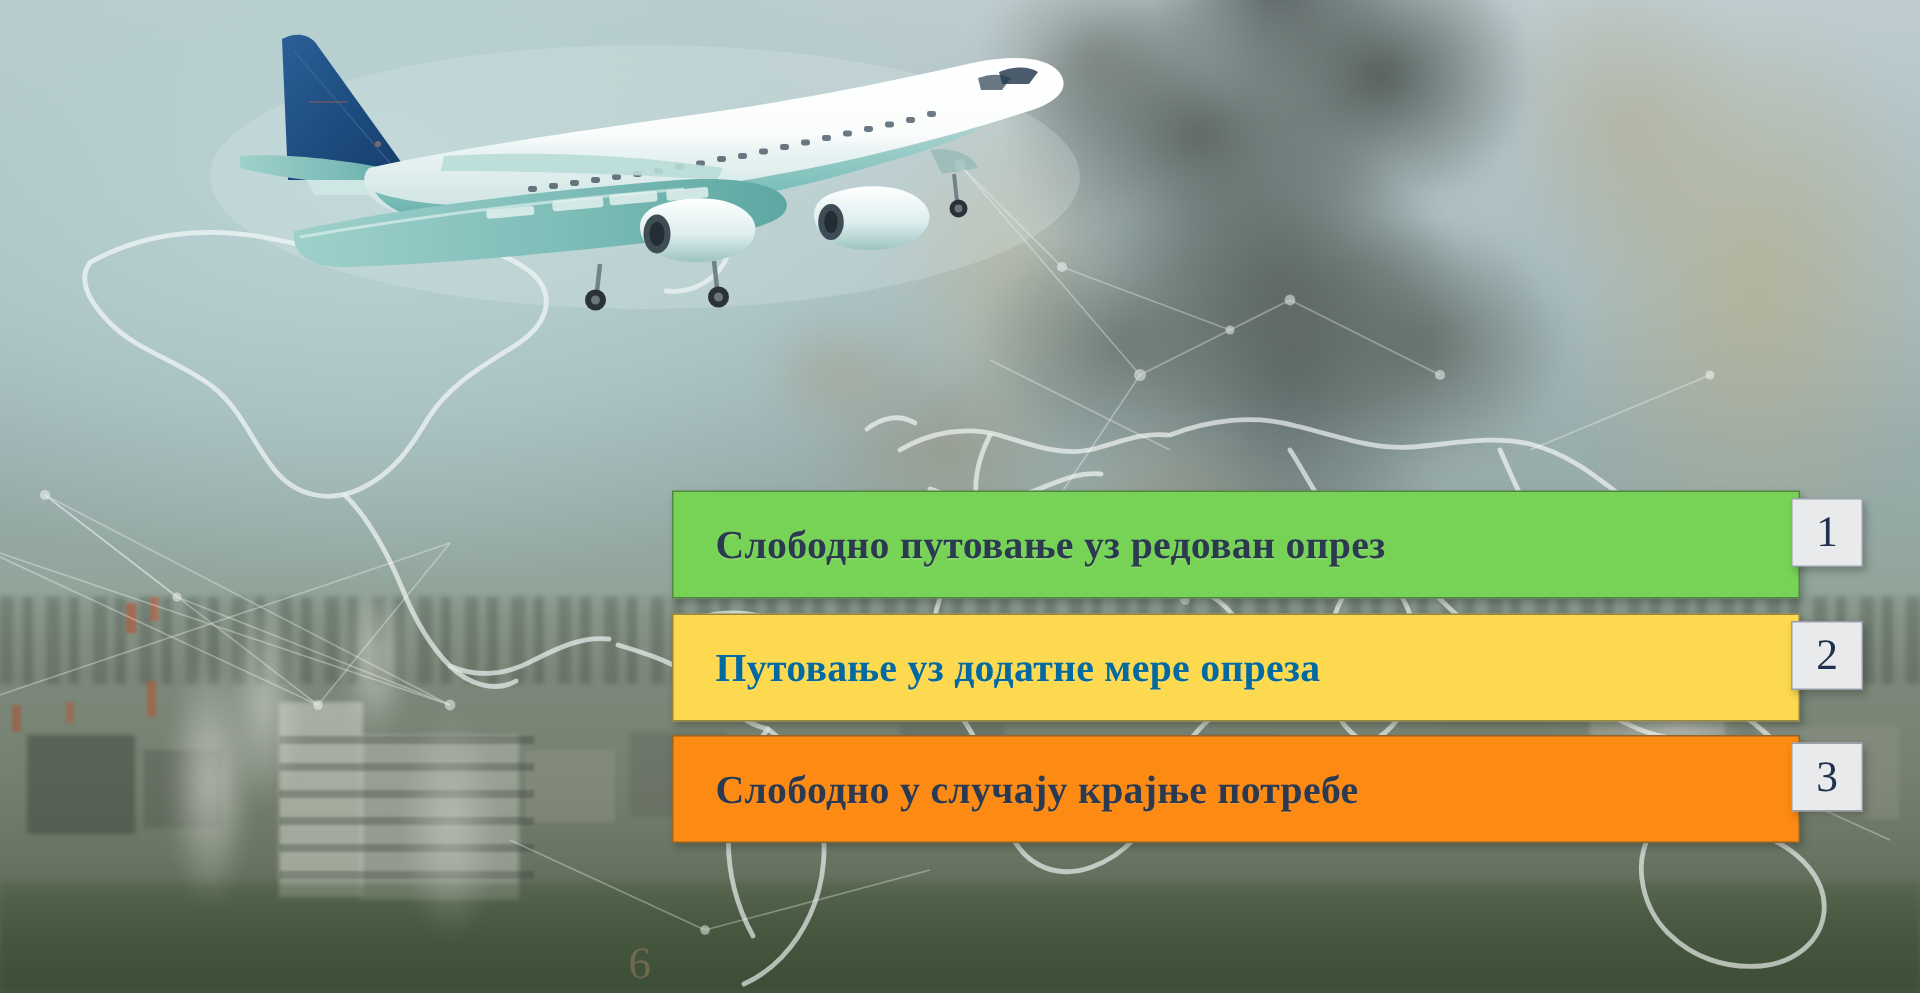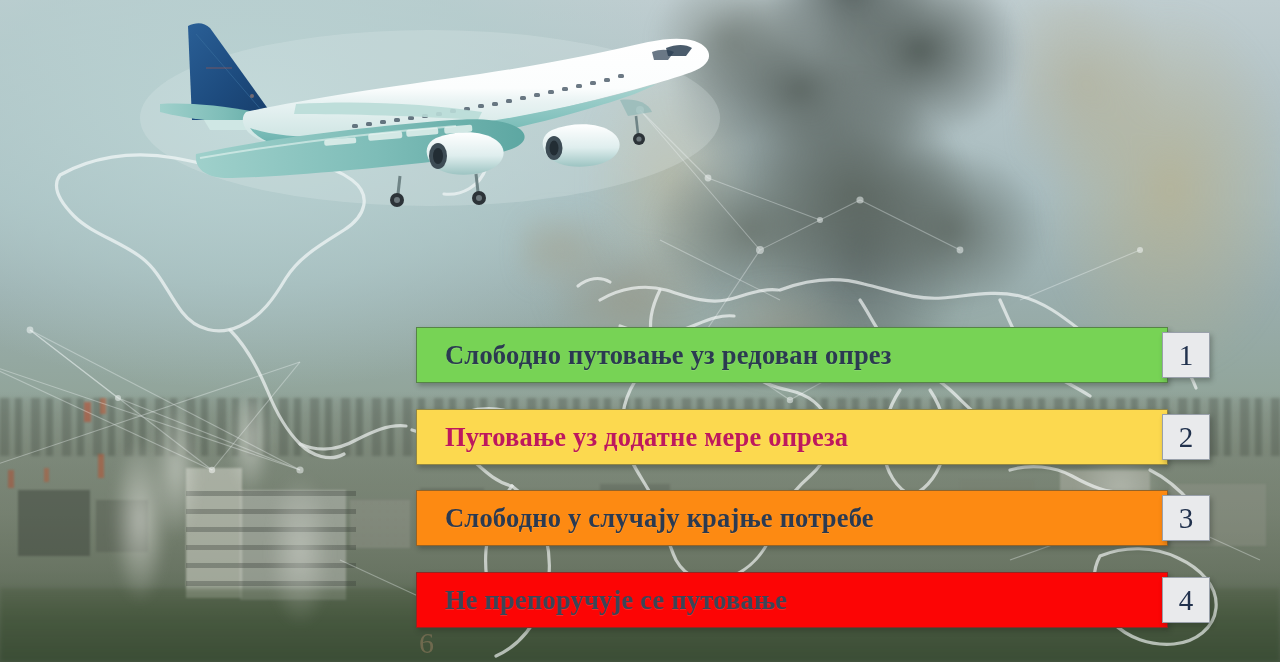--- a/index.html
+++ b/index.html
@@ -196,23 +196,23 @@
     font-family: "Liberation Serif", serif;
     letter-spacing: 0;
     line-height: 1;
     user-select: none;
   }
 
   
   .bars { position: absolute; left: 0; top: 0; width: 1280px; height: 662px; }
   .row {
     position: absolute;
-    left: 416px;
+    left: 448px;
     width: 752px;
-    height: 56px;
+    height: 72px;
   }
   .row .bar {
     position: absolute; inset: 0;
     border: 1px solid rgba(60,68,58,0.55);
     box-sizing: border-box;
     box-shadow: 2px 3px 5px rgba(30,36,30,0.32);
     display: flex;
     align-items: center;
   }
   .row .bar-label {
@@ -490,33 +490,27 @@
 
     <div class="row r1">
       <div class="bar" style="background: rgb(119, 211, 85);">
         <span class="bar-label" style="color: rgb(43, 58, 81);">Слободно путовање уз редован опрез</span>
       </div>
       <div class="badge" style="background: rgb(233, 234, 236); color: rgb(33, 49, 77);">1</div>
     </div>
 
     <div class="row r2">
       <div class="bar" style="background: rgb(252, 217, 79);">
-        <span class="bar-label" style="color: #be185d;">Путовање уз додатне мере опреза</span>
+        <span class="bar-label" style="color: #0369a1;">Путовање уз додатне мере опреза</span>
       </div>
       <div class="badge" style="background: rgb(233, 234, 236); color: rgb(33, 49, 77);">2</div>
     </div>
 
     <div class="row r3">
       <div class="bar" style="background: rgb(253, 138, 18);">
         <span class="bar-label" style="color: rgb(43, 58, 81);">Слободно у случају крајње потребе</span>
       </div>
       <div class="badge" style="background: rgb(233, 234, 236); color: rgb(33, 49, 77);">3</div>
     </div>
 
-    <div class="row r4 red">
-      <div class="bar" style="background: rgb(252, 5, 5);">
-        <span class="bar-label" style="color: rgb(59, 70, 87);">Не препоручује се путовање</span>
-      </div>
-      <div class="badge" style="background: rgb(233, 234, 236); color: rgb(33, 49, 77);">4</div>
-    </div>
 
   </div>
 </div>
 
 </body></html>

